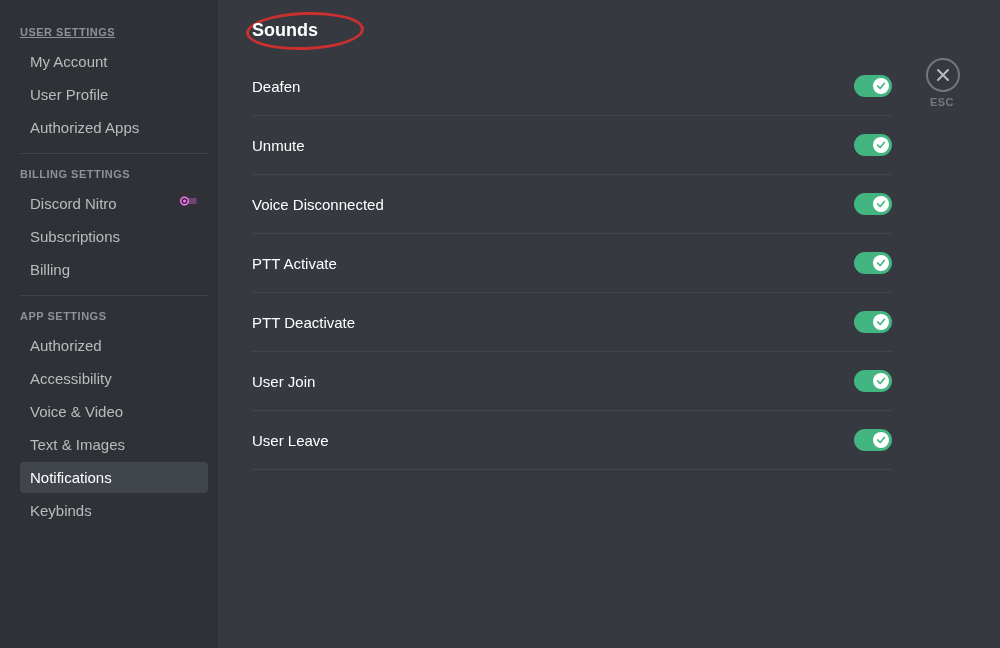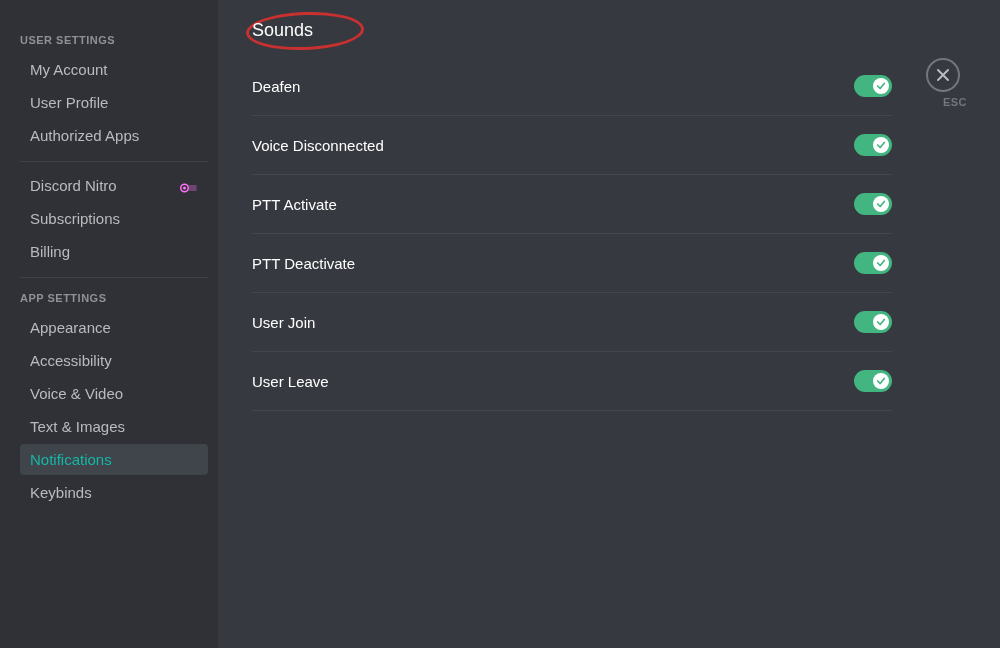--- a/index.html
+++ b/index.html
@@ -25,36 +25,37 @@
     .section-header {
       color: #8e9297;
       font-size: 11px;
       font-weight: 700;
       letter-spacing: 0.5px;
       text-transform: uppercase;
       padding: 6px 0;
       margin-top: 8px;
     }
     .sidebar .section-header:first-child {
-      margin-top: 8px;
+      margin-top: 0;
+      text-decoration: underline;
     }
     .sidebar-item {
       color: #b9bbbe;
       font-size: 15px;
       padding: 7px 10px;
       margin: 2px 0;
       border-radius: 4px;
       cursor: pointer;
       display: flex;
-      align-items: flex-end;
+      align-items: flex-start;
       justify-content: space-between;
     }
     .sidebar-item.active {
       background: #40444b;
-      color: #14b8a6;
+      color: #ffffff;
     }
     .divider {
       height: 1px;
       background: #3f4147;
       margin: 10px 0 8px 0;
     }
     .nitro-badge {
       width: 18px;
       height: 12px;
       display: inline-flex;
@@ -67,21 +68,21 @@
       padding: 20px 40px 0 34px;
       position: relative;
       overflow-y: auto;
     }
     .content {
       max-width: 640px;
     }
     .page-title {
       color: #ffffff;
       font-size: 18px;
-      font-weight: 400;
+      font-weight: 700;
       margin-bottom: 16px;
       display: inline-block;
       position: relative;
     }
     .highlight-ellipse {
       position: absolute;
       border: 3px solid #c93030;
       border-radius: 50%;
       width: 118px;
       height: 38px;
@@ -137,21 +138,21 @@
       border-radius: 50%;
       display: flex;
       align-items: center;
       justify-content: center;
       cursor: pointer;
       color: #b9bbbe;
     }
     .esc-label {
       position: absolute;
       top: 96px;
-      right: 33px;
+      right: 46px;
       color: #72767d;
       font-size: 11px;
       font-weight: 600;
       letter-spacing: 0.5px;
     }
   </style>
 </head>
 <body>
 
 <div class="sidebar">
@@ -162,20 +163,21 @@
     </div>
   <div class="sidebar-item">
       <span>User Profile</span>
     </div>
   <div class="sidebar-item">
       <span>Authorized Apps</span>
     </div>
 
   <div class="divider"></div>
 
+  <div class="section-header">BILLING SETTINGS</div>
   <div class="sidebar-item">
     <span>Discord Nitro</span>
     <span class="nitro-badge">
       <svg viewBox="0 0 24 16" width="18" height="12">
           <circle cx="6" cy="8" r="5" fill="none" stroke="#ff73fa" stroke-width="2"></circle>
           <path d="M11 4 L22 4 L22 12 L11 12 Z" fill="#ff73fa" opacity="0.3"></path>
           <circle cx="6" cy="8" r="2" fill="#ff73fa"></circle>
         </svg>
     </span>
   </div>
@@ -183,21 +185,21 @@
       <span>Subscriptions</span>
     </div>
   <div class="sidebar-item">
       <span>Billing</span>
     </div>
 
   <div class="divider"></div>
 
   <div class="section-header">APP SETTINGS</div>
   <div class="sidebar-item">
-      <span>Appearance</span>
+      <span>Authorized</span>
     </div>
   <div class="sidebar-item">
       <span>Accessibility</span>
     </div>
   <div class="sidebar-item">
       <span>Voice &amp; Video</span>
     </div>
   <div class="sidebar-item">
       <span>Text &amp; Images</span>
     </div>
@@ -209,20 +211,30 @@
     </div>
 </div>
 
 <div class="main">
   <div class="highlight-ellipse"></div>
   <div class="content">
     <h2 class="page-title">Sounds</h2>
 
     <div class="setting-row">
       <span class="setting-label">Deafen</span>
+      <div class="toggle">
+          <div class="toggle-knob">
+            <svg class="toggle-check" viewBox="0 0 12 12">
+              <path d="M2 6 L5 9 L10 3" stroke="#43b581" stroke-width="2" fill="none" stroke-linecap="round" stroke-linejoin="round"></path>
+            </svg>
+          </div>
+        </div>
+    </div>
+    <div class="setting-row">
+      <span class="setting-label">Unmute</span>
       <div class="toggle">
           <div class="toggle-knob">
             <svg class="toggle-check" viewBox="0 0 12 12">
               <path d="M2 6 L5 9 L10 3" stroke="#43b581" stroke-width="2" fill="none" stroke-linecap="round" stroke-linejoin="round"></path>
             </svg>
           </div>
         </div>
     </div>
     <div class="setting-row">
       <span class="setting-label">Voice Disconnected</span>

